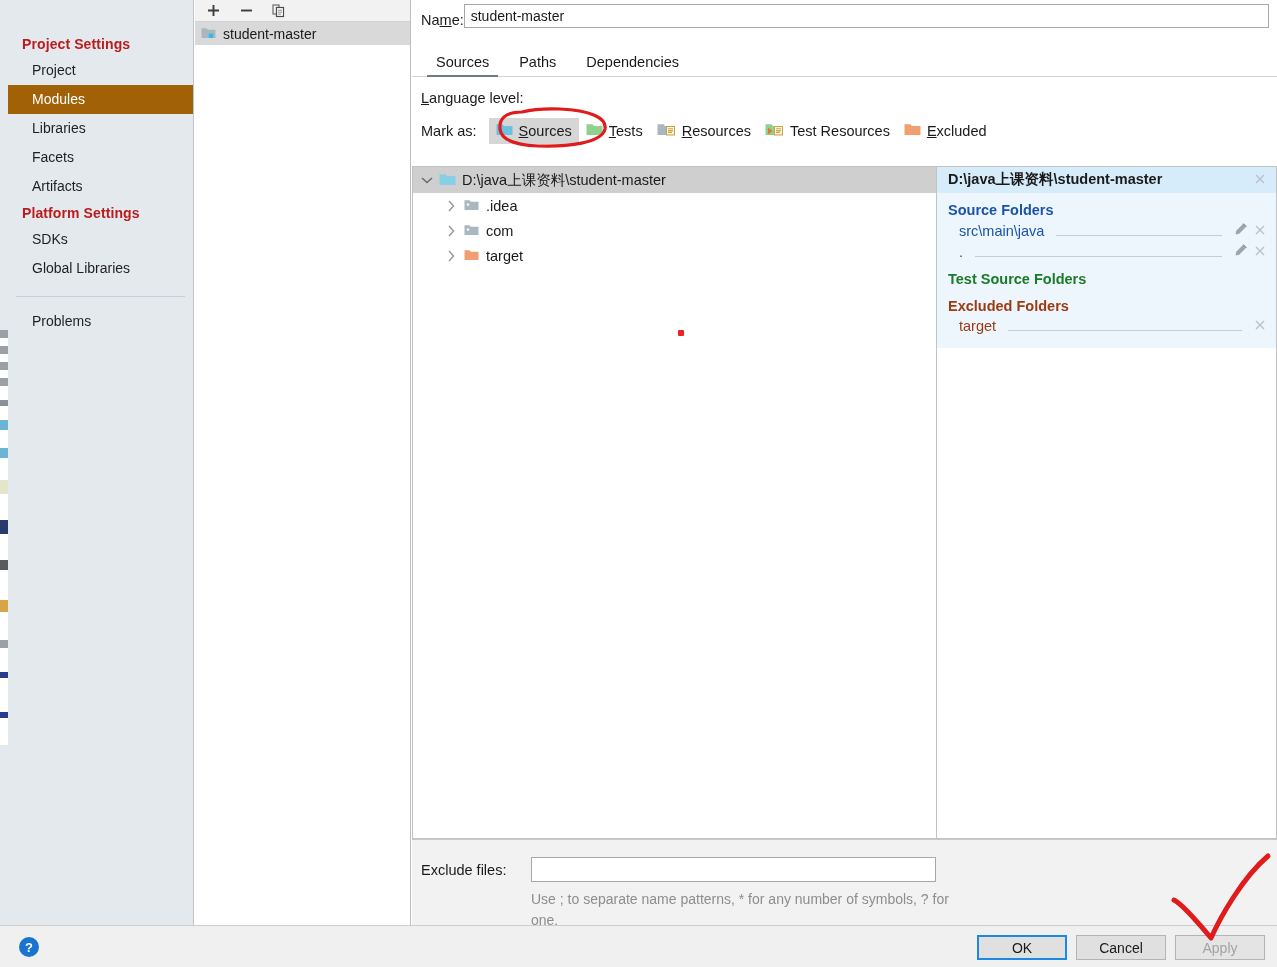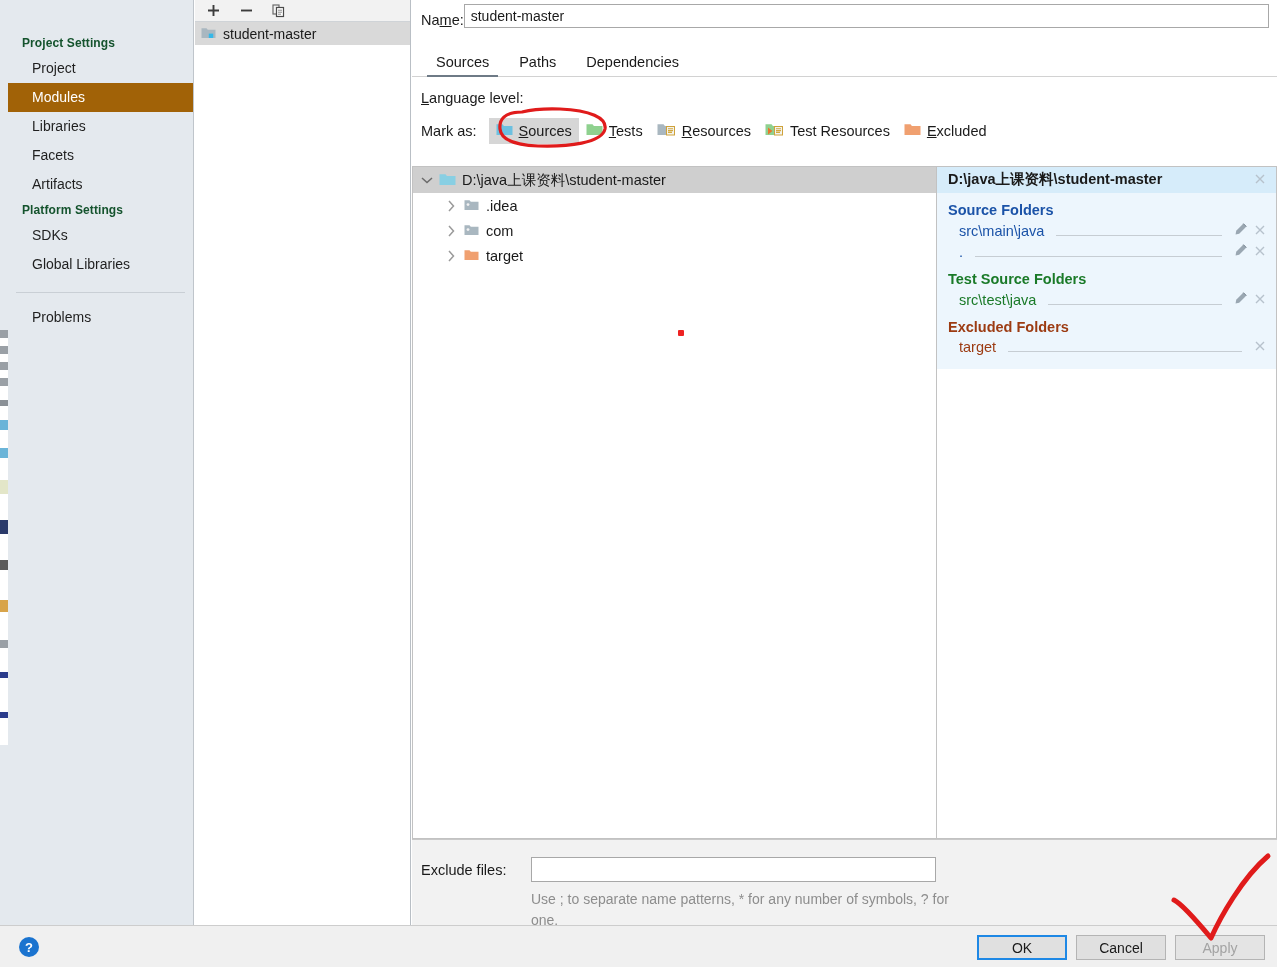--- a/index.html
+++ b/index.html
@@ -42,22 +42,22 @@
     position: absolute;
     left: 8px; top: 0;
     width: 186px; height: 925px;
     background: #e4e9ee;
     border-right: 1px solid #bfc5cb;
     box-sizing: border-box;
   }
   .nav-list { padding-top: 32px; }
   .nav-group-title {
     font-weight: bold;
-    font-size: 12px;
-    color: #14532d;
+    font-size: 14px;
+    color: #b91c1c;
     padding: 4px 0 4px 14px;
     letter-spacing: .1px;
   }
   .nav-item {
     font-size: 14px;
     color: #1f1f1f;
     padding: 5px 0 6px 24px;
     line-height: 18px;
     cursor: default;
   }
@@ -655,35 +655,20 @@
             </svg>
           </span>
           <span class="x-icon">
             <svg width="12" height="12" viewBox="0 0 12 12" aria-hidden="true">
               <path d="M2 2 L10 10 M10 2 L2 10" stroke="#b7c2cc" stroke-width="1.4"></path>
             </svg>
           </span>
         </div>
 
         <div class="croot-section sec-test">Test Source Folders</div>
-        <div class="croot-entry">
-          <span class="entry-text green">src\test\java</span>
-          <span class="entry-rule"></span>
-          <span class="pencil-icon">
-            <svg width="14" height="14" viewBox="0 0 14 14" aria-hidden="true">
-              <path d="M9.4 1.6 L12.4 4.6 L5.2 11.8 L1.6 12.4 L2.2 8.8 Z" fill="#9aa7b2"></path>
-              <path d="M9.4 1.6 L12.4 4.6" stroke="#7d8a95" stroke-width="1"></path>
-            </svg>
-          </span>
-          <span class="x-icon">
-            <svg width="12" height="12" viewBox="0 0 12 12" aria-hidden="true">
-              <path d="M2 2 L10 10 M10 2 L2 10" stroke="#b7c2cc" stroke-width="1.4"></path>
-            </svg>
-          </span>
-        </div>
 
         <div class="croot-section sec-excluded">Excluded Folders</div>
         <div class="croot-entry">
           <span class="entry-text brown">target</span>
           <span class="entry-rule"></span>
           <span class="x-icon">
             <svg width="12" height="12" viewBox="0 0 12 12" aria-hidden="true">
               <path d="M2 2 L10 10 M10 2 L2 10" stroke="#b7c2cc" stroke-width="1.4"></path>
             </svg>
           </span>

